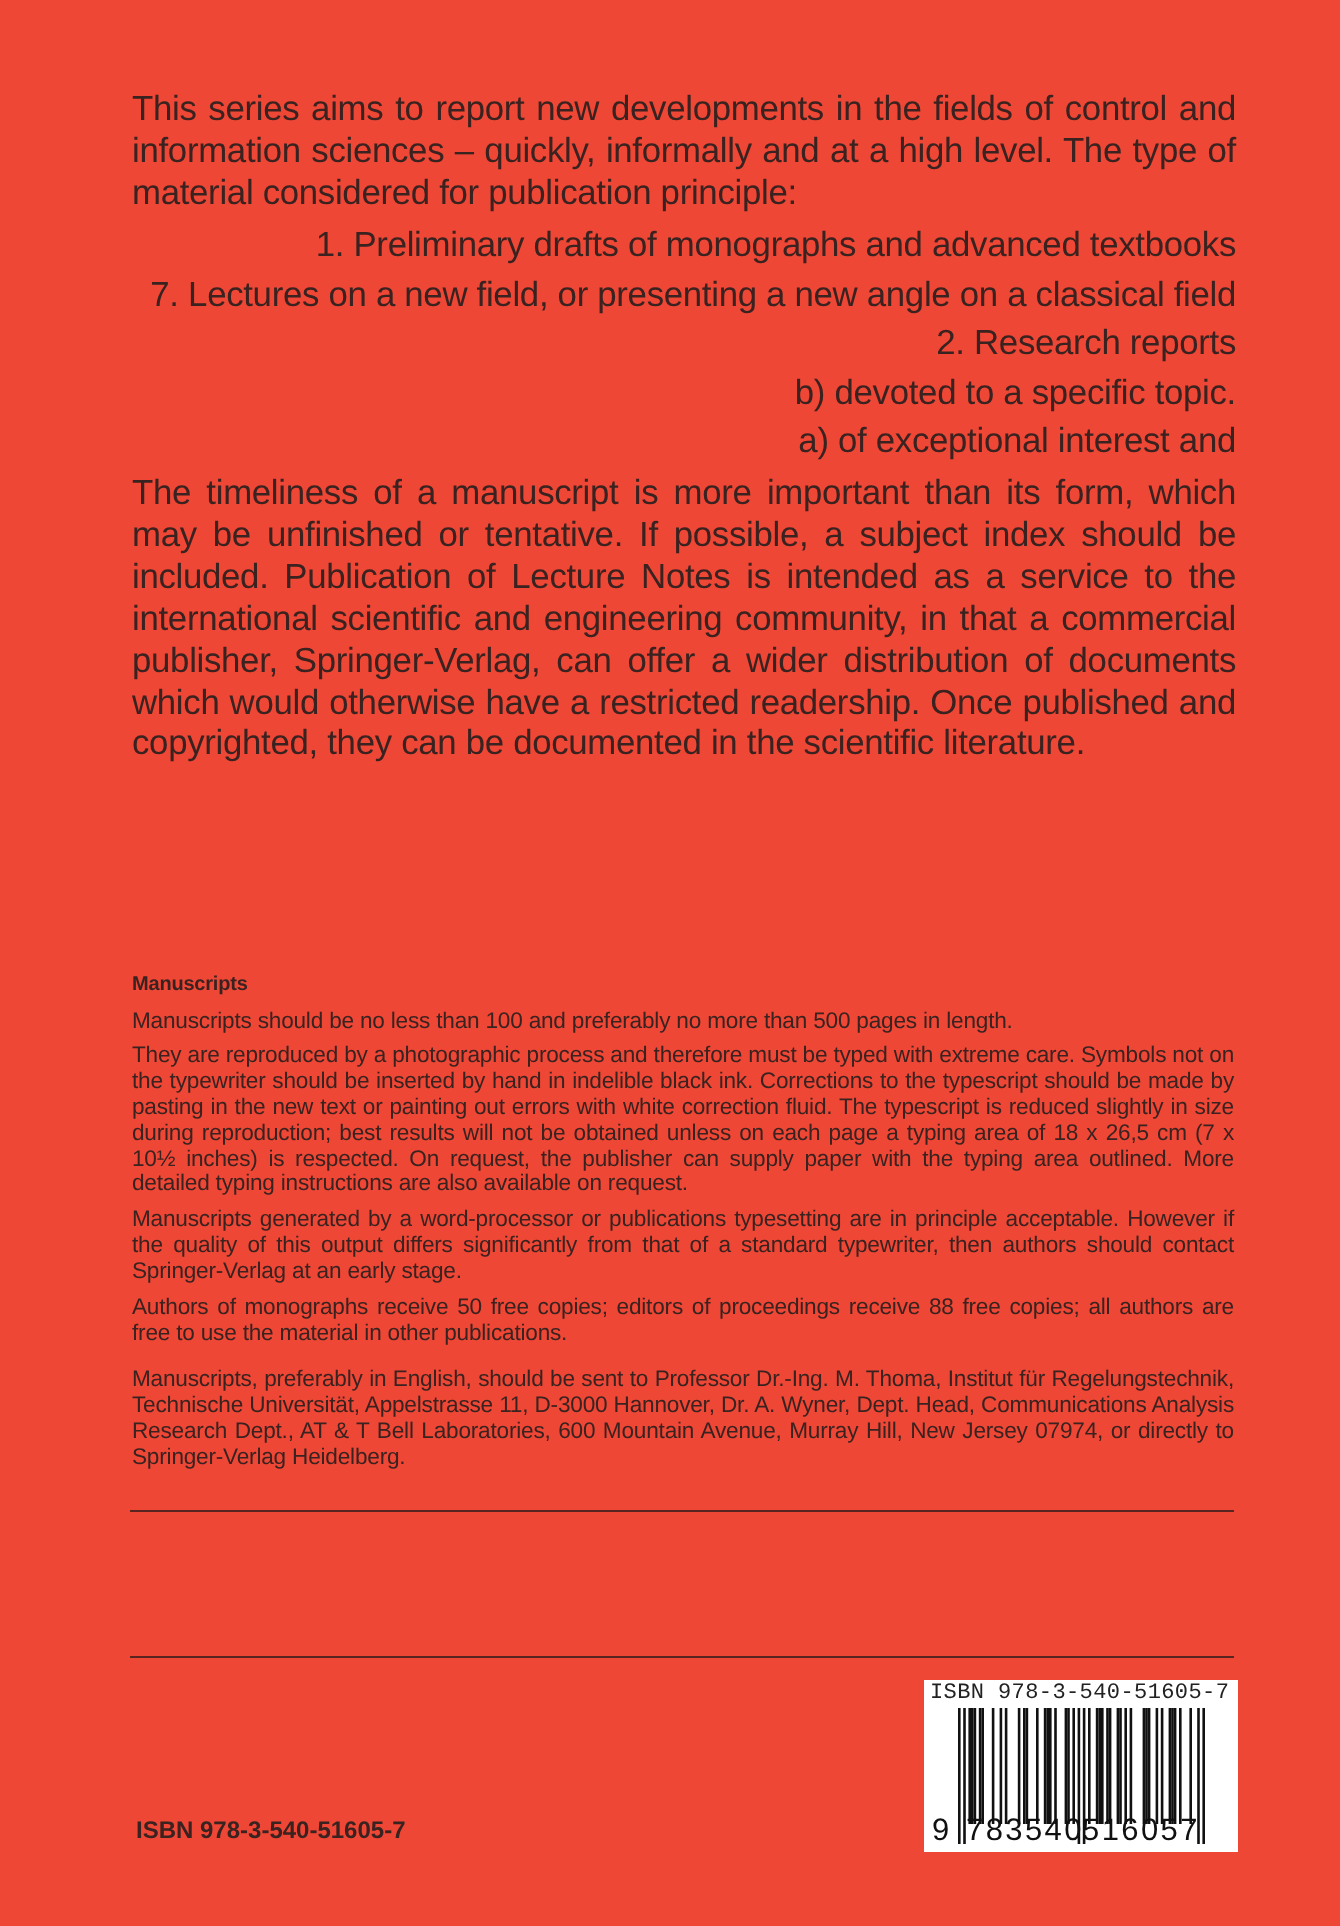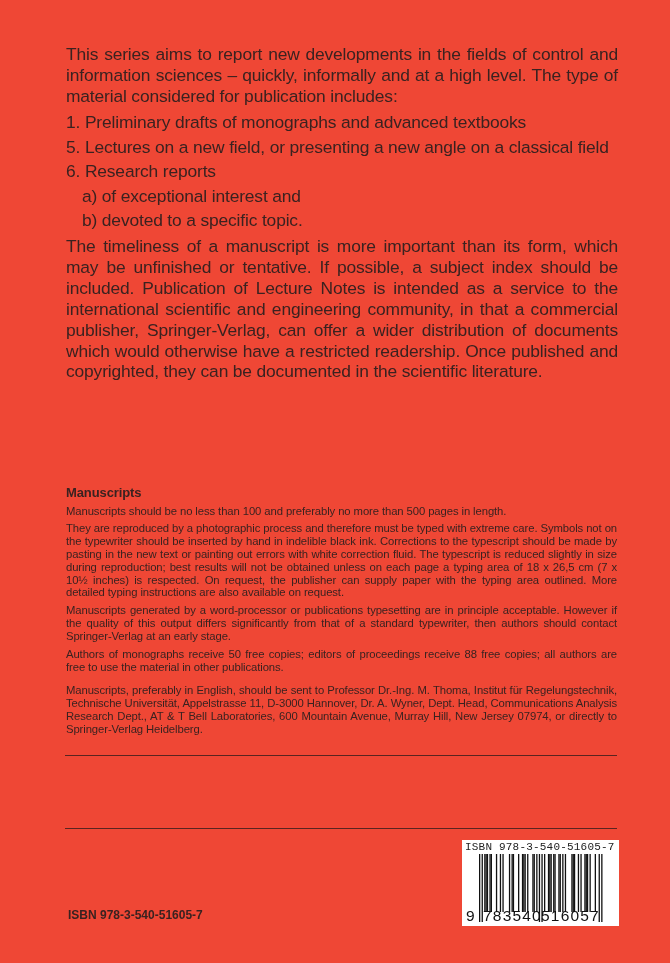--- a/index.html
+++ b/index.html
@@ -13,32 +13,32 @@
   }
   .main {
     position: absolute;
     left: 66px; top: 44px; width: 552px;
     font-size: 17.4px;
     line-height: 21px;
     letter-spacing: -0.15px;
   }
   .main p { margin: 0; text-align: justify; }
   .intro { text-align-last: left; }
-  .list { margin: 3px 0 0 0; padding: 0; list-style: none; }
+  .list { margin: 3px 0 0 0; padding: 0; list-style: none; text-align: right; }
   .list li { height: 24.6px; line-height: 24.6px; white-space: nowrap; }
   .list li.sub { padding-left: 16px; }
   .para2 { margin-top: 3px !important; line-height: 20.9px; }
   .small {
     position: absolute;
     left: 66px; top: 486px; width: 551px;
     font-size: 11.3px;
     line-height: 12.9px;
     letter-spacing: -0.1px;
   }
-  .small h3 { margin: 0 0 5px 0; font-size: 13px; font-weight: bold; line-height: 14px; }
+  .small h3 { margin: 0 0 5px 0; font-size: 10px; font-weight: bold; line-height: 14px; }
   .small p { margin: 0 0 5px 0; text-align: justify; }
   .small p.gap { margin-top: 10px; }
   .rule {
     position: absolute; left: 65px; width: 552px; height: 0;
     border-top: 1.5px solid #5a2420;
   }
   .isbn-bottom {
     position: absolute; left: 68px; top: 908px;
     font-size: 12px; font-weight: bold; letter-spacing: 0;
   }
@@ -56,27 +56,27 @@
   .barcode-digits {
     position: absolute; top: 68px;
     font-family: "Liberation Sans", sans-serif; font-size: 15.5px; color: #111;
     line-height: 16px; white-space: nowrap;
   }
 </style>
 </head>
 <body>
 
 <div class="main">
-  <p class="intro">This series aims to report new developments in the fields of control and information sciences – quickly, informally and at a high level. The type of material considered for publication includes:</p>
+  <p class="intro">This series aims to report new developments in the fields of control and information sciences – quickly, informally and at a high level. The type of material considered for publication principle:</p>
   <ul class="list">
     <li>1. Preliminary drafts of monographs and advanced textbooks</li>
-    <li>5. Lectures on a new field, or presenting a new angle on a classical field</li>
-    <li>6. Research reports</li>
+    <li>7. Lectures on a new field, or presenting a new angle on a classical field</li>
+    <li>2. Research reports</li>
+    <li class="sub">b) devoted to a specific topic.</li>
     <li class="sub">a) of exceptional interest and</li>
-    <li class="sub">b) devoted to a specific topic.</li>
   </ul>
   <p class="para2">The timeliness of a manuscript is more important than its form, which may be unfinished or tentative. If possible, a subject index should be included. Publication of Lecture Notes is intended as a service to the international scientific and engineering community, in that a commercial publisher, Springer-Verlag, can offer a wider distribution of documents which would otherwise have a restricted readership. Once published and copyrighted, they can be documented in the scientific literature.</p>
 </div>
 
 <div class="small">
   <h3>Manuscripts</h3>
   <p style="margin-bottom:4px">Manuscripts should be no less than 100 and preferably no more than 500 pages in length.</p>
   <p>They are reproduced by a photographic process and therefore must be typed with extreme care. Symbols not on the typewriter should be inserted by hand in indelible black ink. Corrections to the typescript should be made by pasting in the new text or painting out errors with white correction fluid. The typescript is reduced slightly in size during reproduction; best results will not be obtained unless on each page a typing area of 18 x 26,5 cm (7 x 10½ inches) is respected. On request, the publisher can supply paper with the typing area outlined. More detailed typing instructions are also available on request.</p>
   <p>Manuscripts generated by a word-processor or publications typesetting are in principle acceptable. However if the quality of this output differs significantly from that of a standard typewriter, then authors should contact Springer-Verlag at an early stage.</p>
   <p>Authors of monographs receive 50 free copies; editors of proceedings receive 88 free copies; all authors are free to use the material in other publications.</p>

